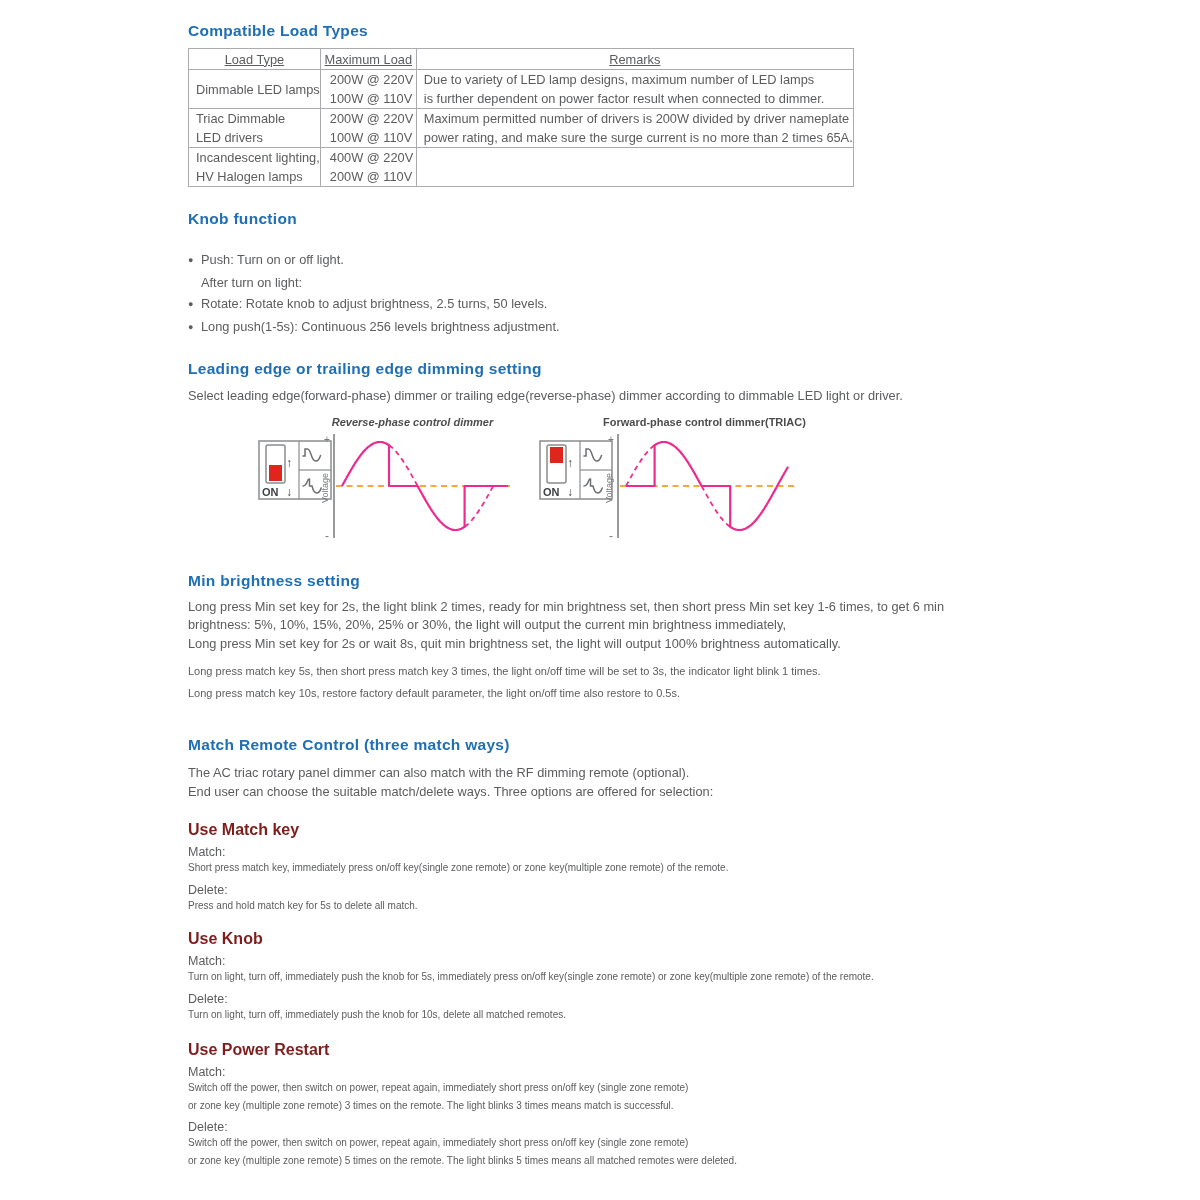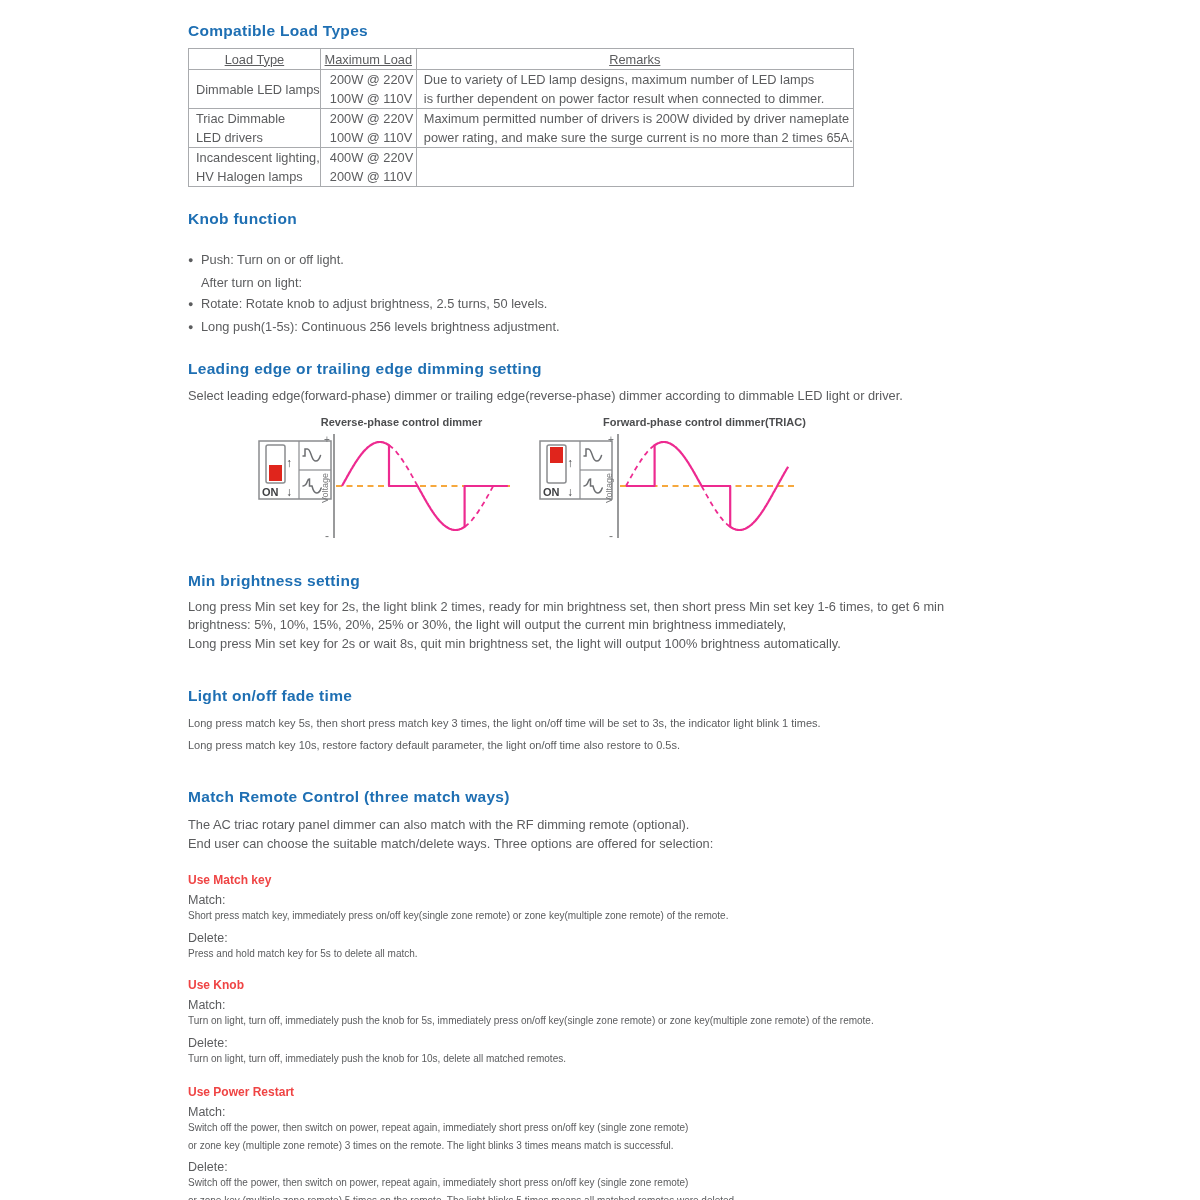--- a/index.html
+++ b/index.html
@@ -35,21 +35,21 @@
 
   
   .diag-row { position:relative; height:126px; margin-top:10px; }
   .diag-label { position:absolute; top:0; font-size:11px; font-weight:bold; color:#4c4d4f; text-align:center; white-space:nowrap; }
   .dip, .wave { position:absolute; }
   .arr { font-size:12px; font-weight:bold; fill:#3f4043; }
   .on  { font-size:11px; font-weight:bold; fill:#3f4043; }
   .wicon { fill:none; stroke:#6d6f72; stroke-width:1.5; stroke-linecap:round; }
   .caution { font-size:12.5px; margin:8px 0 0 158px; }
 
-  .sub-head { font-size:12px; font-weight:bold; color:#ef4444; white-space:nowrap; }
+  .sub-head { font-size:16px; font-weight:bold; color:#7f1d1d; white-space:nowrap; }
   .m-label { font-size:12.5px; margin-top:6px; }
   .m-line  { font-size:10px; line-height:17.5px; white-space:nowrap; }
 
   .mt23{margin-top:23px}.mt22{margin-top:22px}.mt20{margin-top:20px}
   .mt9{margin-top:9px}.mt8{margin-top:8px}.mt7{margin-top:7px}
   .mt30{margin-top:30px}.mt34{margin-top:34px}.mt32{margin-top:32px}
   .mt10{margin-top:10px}.mt16{margin-top:16px}.mt18{margin-top:18px}
 </style>
 </head>
 <body>
@@ -120,21 +120,21 @@
     <div class="b-line"><span class="dot"></span><span>After turn on light:</span></div>
     <div class="b-line"><span class="dot">●</span><span>Rotate: Rotate knob to adjust brightness, 2.5 turns, 50 levels.</span></div>
     <div class="b-line"><span class="dot">●</span><span>Long push(1-5s): Continuous 256 levels brightness adjustment.</span></div>
   </div>
 
   <h2 class="sec mt22">Leading edge or trailing edge dimming setting</h2>
   <div class="body-line mt9">Select leading edge(forward-phase) dimmer or trailing edge(reverse-phase) dimmer according to dimmable LED light or driver.</div>
 
   <div class="diag-row">
 
-    <div class="diag-label" style="left:121px;width:185px;">Reverse-phase control dimmer</div>
+    <div class="diag-label" style="left:132px;width:185px;font-style:italic;">Reverse-phase control dimmer</div>
     <svg class="dip" style="left:70px;top:24px;" width="74" height="60" viewBox="0 0 74 60">
       <rect x="1" y="1" width="72" height="58" fill="#ffffff" stroke="#8a8c8f" stroke-width="1.5"></rect>
       <line x1="41" y1="1" x2="41" y2="59" stroke="#8a8c8f" stroke-width="1.2"></line>
       <line x1="41" y1="30" x2="73" y2="30" stroke="#8a8c8f" stroke-width="1.2"></line>
       <rect x="8" y="5" width="19" height="38" rx="2" fill="#ffffff" stroke="#8a8c8f" stroke-width="1.5"></rect>
       <rect x="11" width="13" height="16" fill="#e0251c" y="25"></rect>
       <text x="28" y="27" class="arr">↑</text>
       <text x="28" y="56" class="arr">↓</text>
       <text x="4" y="56" class="on">ON</text>
       <path class="wicon" d="M45,16 h2 v-7 h2.5 c2,0 3,4 4.5,8 c1,2.8 2.2,4 3.8,4 c2.2,0 3.8,-2.5 4.7,-5.5"></path>
@@ -177,21 +177,20 @@
   </div>
 
 
   <h2 class="sec mt30">Min brightness setting</h2>
   <div class="mt8">
     <div class="body-line">Long press Min set key for 2s, the light blink 2 times, ready for min brightness set, then short press Min set key 1-6 times, to get 6 min</div>
     <div class="body-line">brightness: 5%, 10%, 15%,  20%, 25% or 30%, the light will output the current min brightness immediately,</div>
     <div class="body-line">Long press Min set key for 2s or wait 8s, quit min brightness set, the light will output 100% brightness automatically.</div>
   </div>
 
-  <h2 class="sec mt34">Light on/off fade time</h2>
   <div class="mt7">
     <div class="small-line">Long press match key 5s, then short press match key 3 times, the light on/off time will be set to 3s, the indicator light blink 1 times.</div>
     <div class="small-line">Long press match key 10s, restore factory default parameter, the light on/off time also restore to 0.5s.</div>
   </div>
 
   <h2 class="sec mt32">Match Remote Control (three match ways)</h2>
   <div class="mt10">
     <div class="body-line">The AC triac rotary panel dimmer can also match with the RF dimming remote (optional).</div>
     <div class="body-line">End user can choose the suitable match/delete ways. Three options are offered for selection:</div>
   </div>

